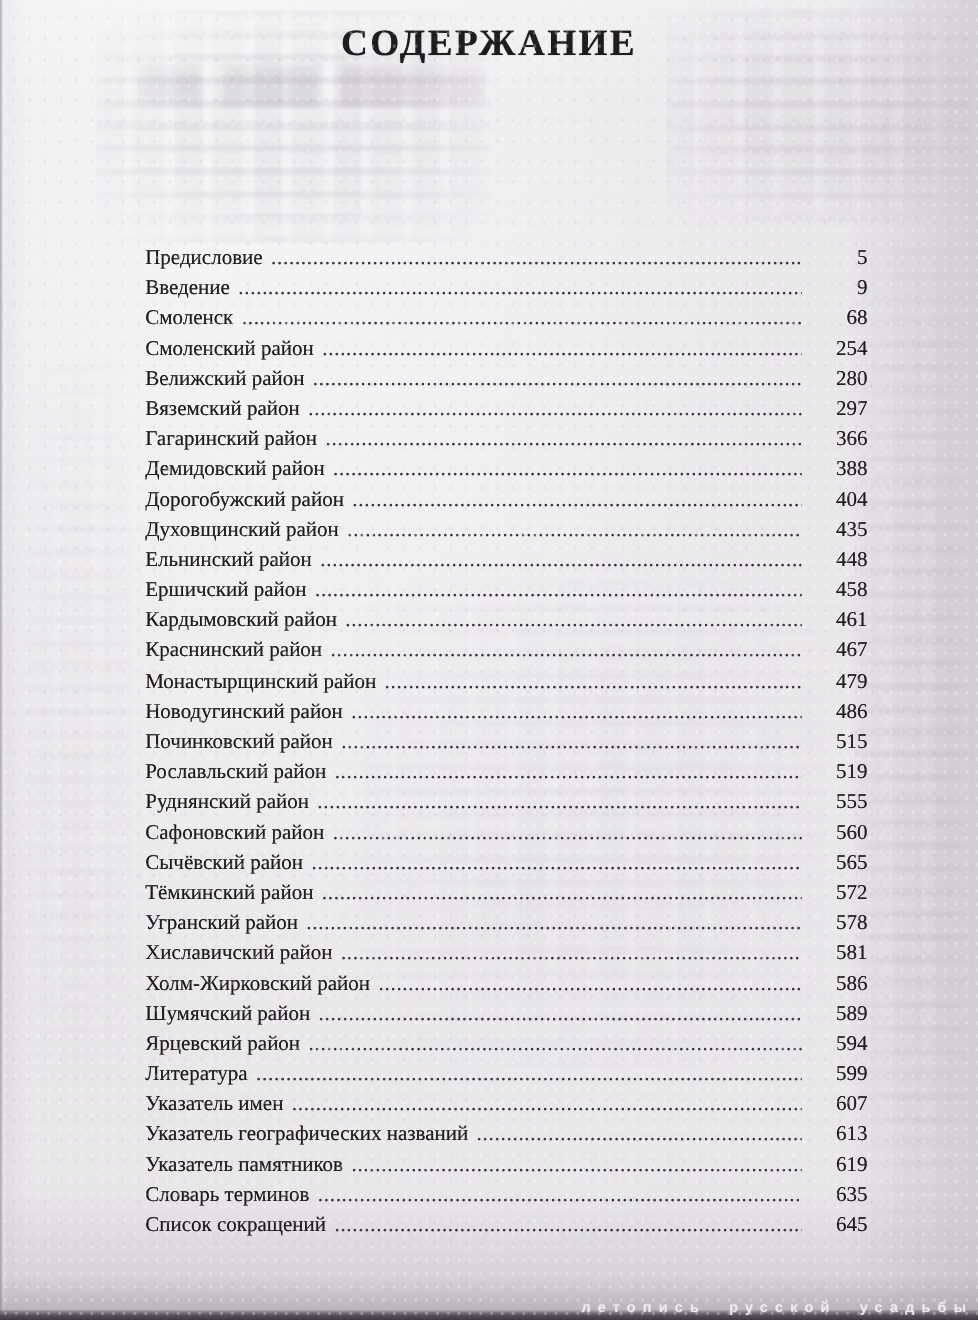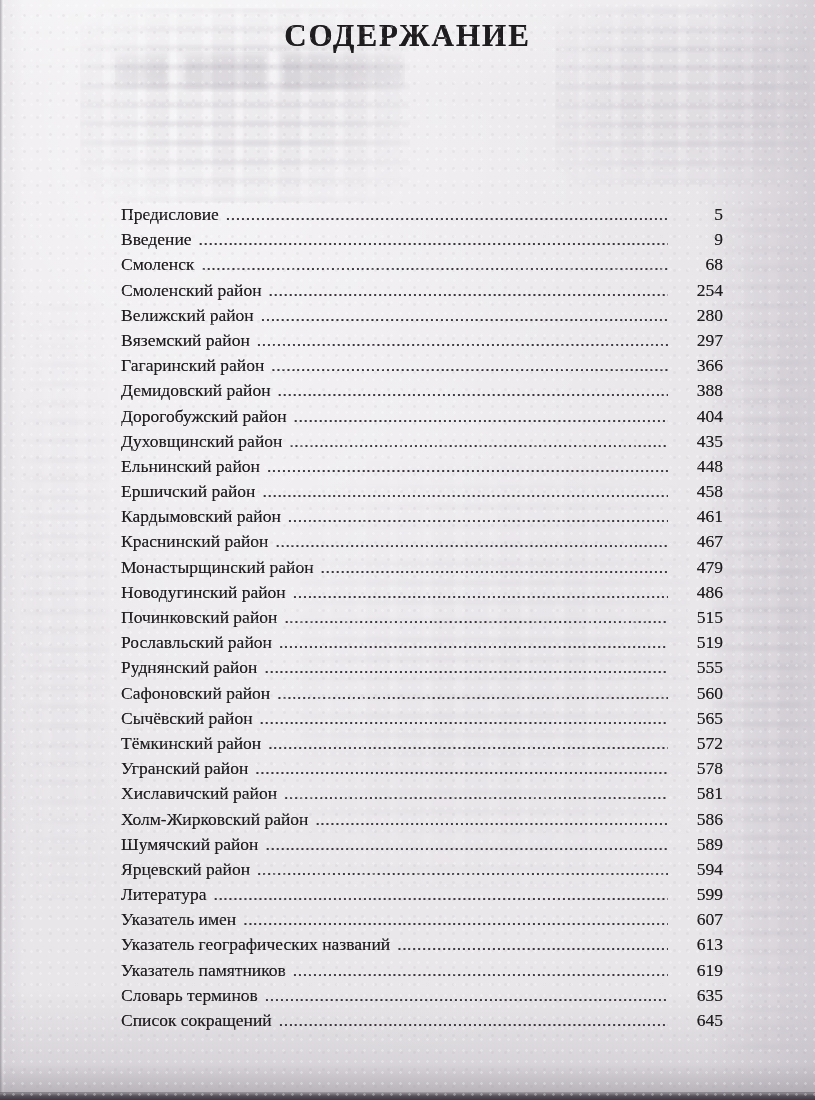--- a/index.html
+++ b/index.html
@@ -315,15 +315,16 @@
 
   <div class="toc-row">
     <span class="toc-label">Список сокращений</span>
     <span class="dot-leader">........................................................................................................................................................................................................</span>
     <span class="toc-page">645</span>
   </div>
 </div>
 
   <div class="footer-band"></div>
   <div class="footer-rule"></div>
+  <div class="footer-imprint">летопись русской усадьбы</div>
   <div class="bottom-strip"></div>
 
 </div>
 
 </body></html>

